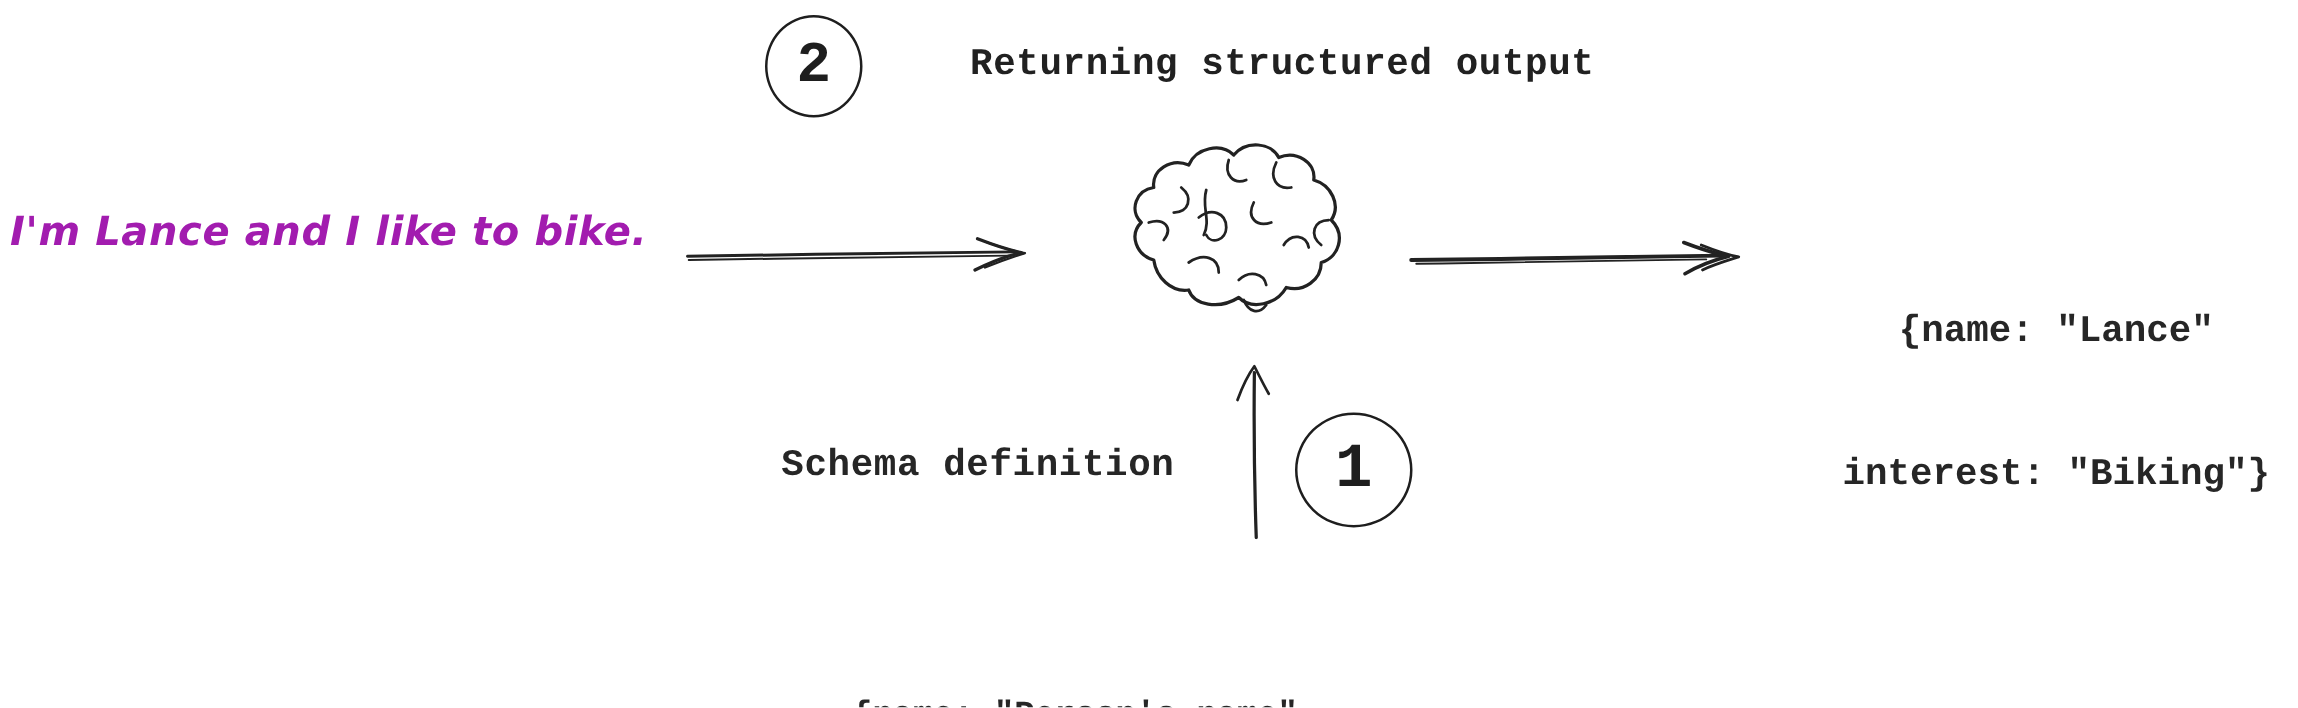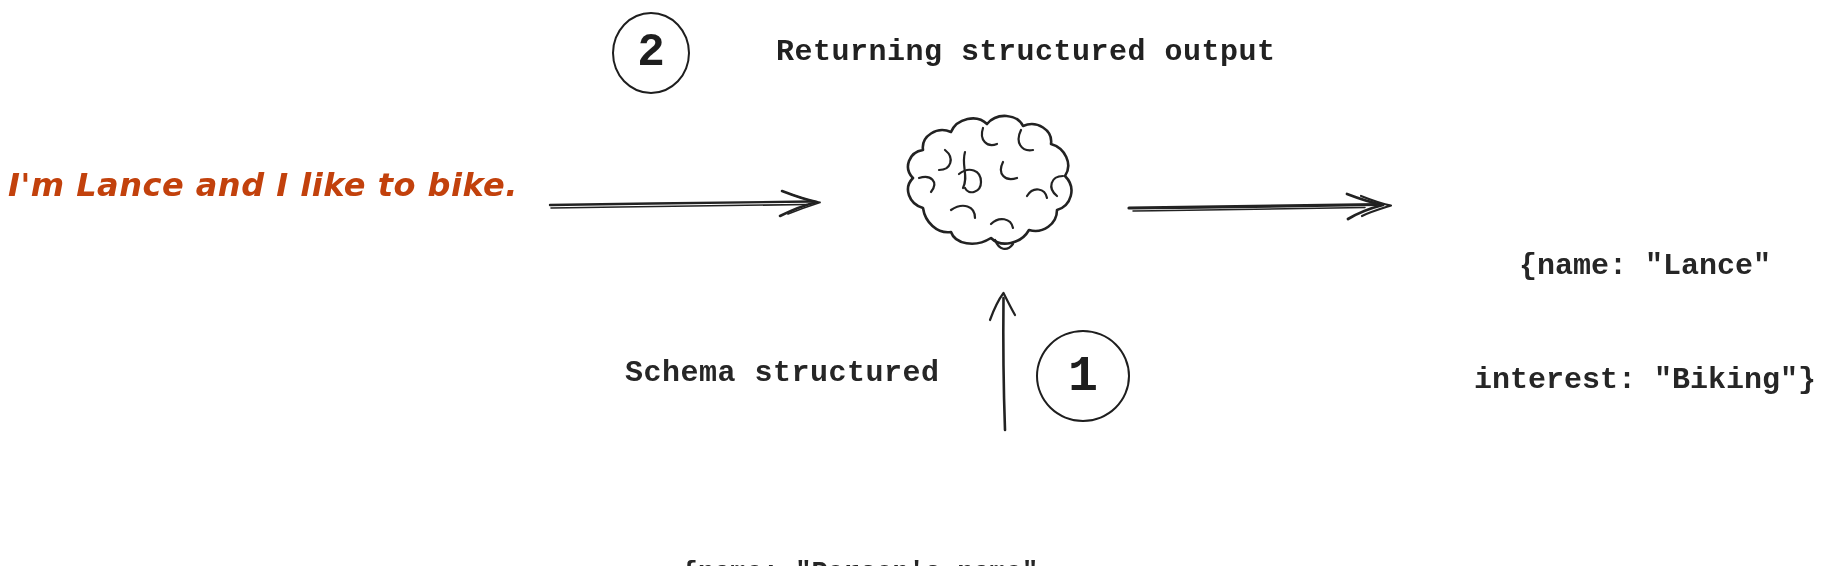--- a/index.html
+++ b/index.html
@@ -43,21 +43,21 @@
   
   .handwritten {
     position: absolute;
     left: 8px; top: 150px; width: 470px; height: 70px;
     display: flex; align-items: center;
     font-family: "DejaVu Sans", sans-serif;
     font-style: italic;
     font-weight: 600;
     font-size: 32px;
     letter-spacing: 0.5px;
-    color: #c2410c;
+    color: #a21caf;
     white-space: pre;
   }
 
   
   .code-block {
     position: absolute;
     text-align: center;
     font-weight: bold;
     white-space: pre;
     color: #262626;
@@ -141,21 +141,21 @@
     <path class="stroke" stroke-width="1.5" d="M 8 19 C 95 18, 185 16.5, 240 15.5"></path>
     <path class="stroke" stroke-width="2.8" d="M 222 2 C 235 7, 248 11, 258 13 C 246 16, 233 21, 223 27"></path>
     <path class="stroke" stroke-width="2.2" d="M 236 4 C 246 8, 257 12, 266 13.5 C 255 17, 245 20, 237 24"></path>
   </svg>
 
   <div class="code-block output-json">
     <div>{name: "Lance"</div>
     <div>interest: "Biking"}</div>
   </div>
 
-  <div class="schema-label">Schema structured</div>
+  <div class="schema-label">Schema definition</div>
 
   <svg class="abs" style="left:985px; top:288px;" width="38" height="146" viewBox="0 0 38 146">
     <path class="stroke" stroke-width="2.6" d="M 20 142 C 18.5 100, 18 55, 18.5 10"></path>
     <path class="stroke" stroke-width="2.2" d="M 5 32 C 9 21, 14 11, 18.5 5 C 22 12, 26.5 21, 30 27"></path>
   </svg>
 
   <div class="step-badge badge-1">
     <span>1</span>
   </div>
 

